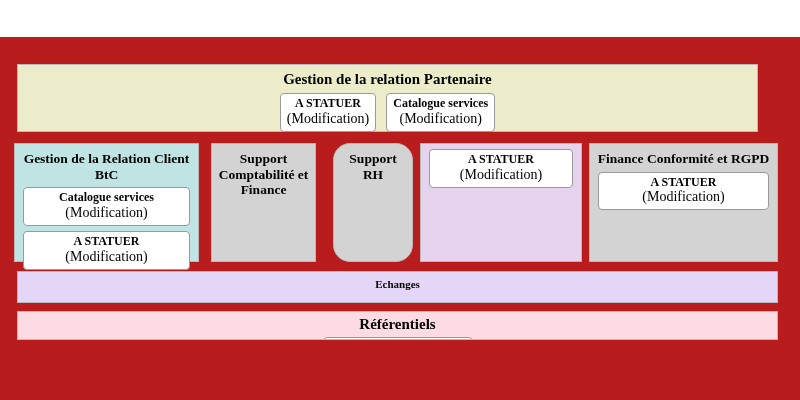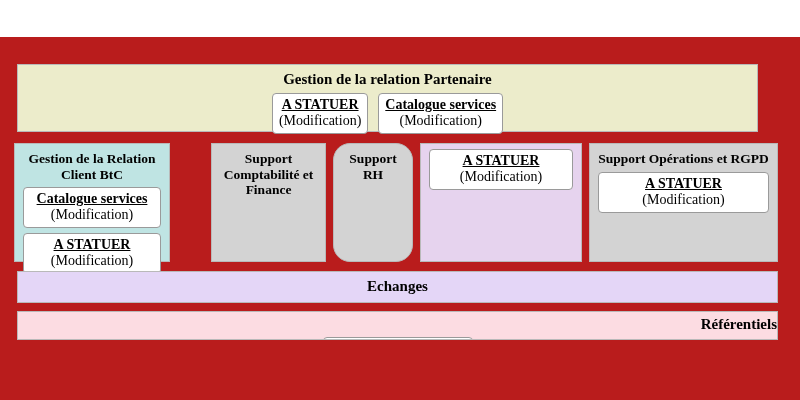--- a/index.html
+++ b/index.html
@@ -57,26 +57,25 @@
   .chip {
     box-sizing: border-box;
     background: #ffffff;
     border: 1px solid #9a9a9a;
     border-radius: 4px;
     text-align: center;
     padding: 3px 6px 4px 6px;
     font-family: "Liberation Serif", "DejaVu Serif", serif;
   }
   .chip .chip-main {
-    font-size: 14px;
+    font-size: 12px;
     font-weight: bold;
     color: #000000;
     line-height: 1.15;
     white-space: nowrap;
-    text-decoration: underline;
   }
   .chip .chip-sub {
     font-size: 14px;
     font-weight: normal;
     color: #000000;
     line-height: 1.15;
     white-space: nowrap;
   }
 
   
@@ -93,49 +92,48 @@
     padding: 7px 4px 0 4px;
   }
   .col .chip-stack {
     margin-top: 5px;
     padding: 0 8px;
     display: flex;
     flex-direction: column;
     gap: 5px;
   }
 
-  #col-btc      { left: 14px;  width: 156px; }
-  #col-compta   { left: 211px; width: 115px; }
+  #col-btc      { left: 14px;  width: 185px; }
+  #col-compta   { left: 211px; width: 105px; }
   #col-rh       { left: 333px; width: 80px; border-radius: 17px;  }
   #col-ops      { left: 420px; width: 162px; }
   #col-conf     { left: 589px; width: 189px; }
 
   
   #row-echanges {
     left: 17px;
     top: 234px;
     width: 761px;
     height: 32px;
   }
   #row-echanges .band-title {
-    font-size: 15px;
+    font-size: 11px;
     padding-top: 6px;
   }
 
   #row-referentiels {
     left: 17px;
     top: 274px;
     width: 761px;
     height: 29px;     
     overflow: hidden;
   }
   #row-referentiels .band-title {
     font-size: 15px;
     padding-top: 4px;
-    text-align: right;
   }
   #row-referentiels .chip-row {
     margin-top: 4px;
   }
   
   #row-referentiels .chip {
     width: 150px;
   }
 </style>
 </head>
@@ -182,21 +180,21 @@
   <div class="col" id="col-ops" style="background: rgb(230, 211, 238);">
     <div class="chip-stack">
       <div class="chip">
         <div class="chip-main">A STATUER</div>
         <div class="chip-sub">(Modification)</div>
       </div>
     </div>
   </div>
 
   <div class="col" id="col-conf" style="background: rgb(211, 211, 211);">
-    <div class="band-title">Support Opérations et RGPD</div>
+    <div class="band-title">Finance Conformité et RGPD</div>
     <div class="chip-stack">
       <div class="chip">
         <div class="chip-main">A STATUER</div>
         <div class="chip-sub">(Modification)</div>
       </div>
     </div>
   </div>
 
   <div class="band" id="row-echanges" style="background: rgb(228, 214, 247);">
     <div class="band-title">Echanges</div>

